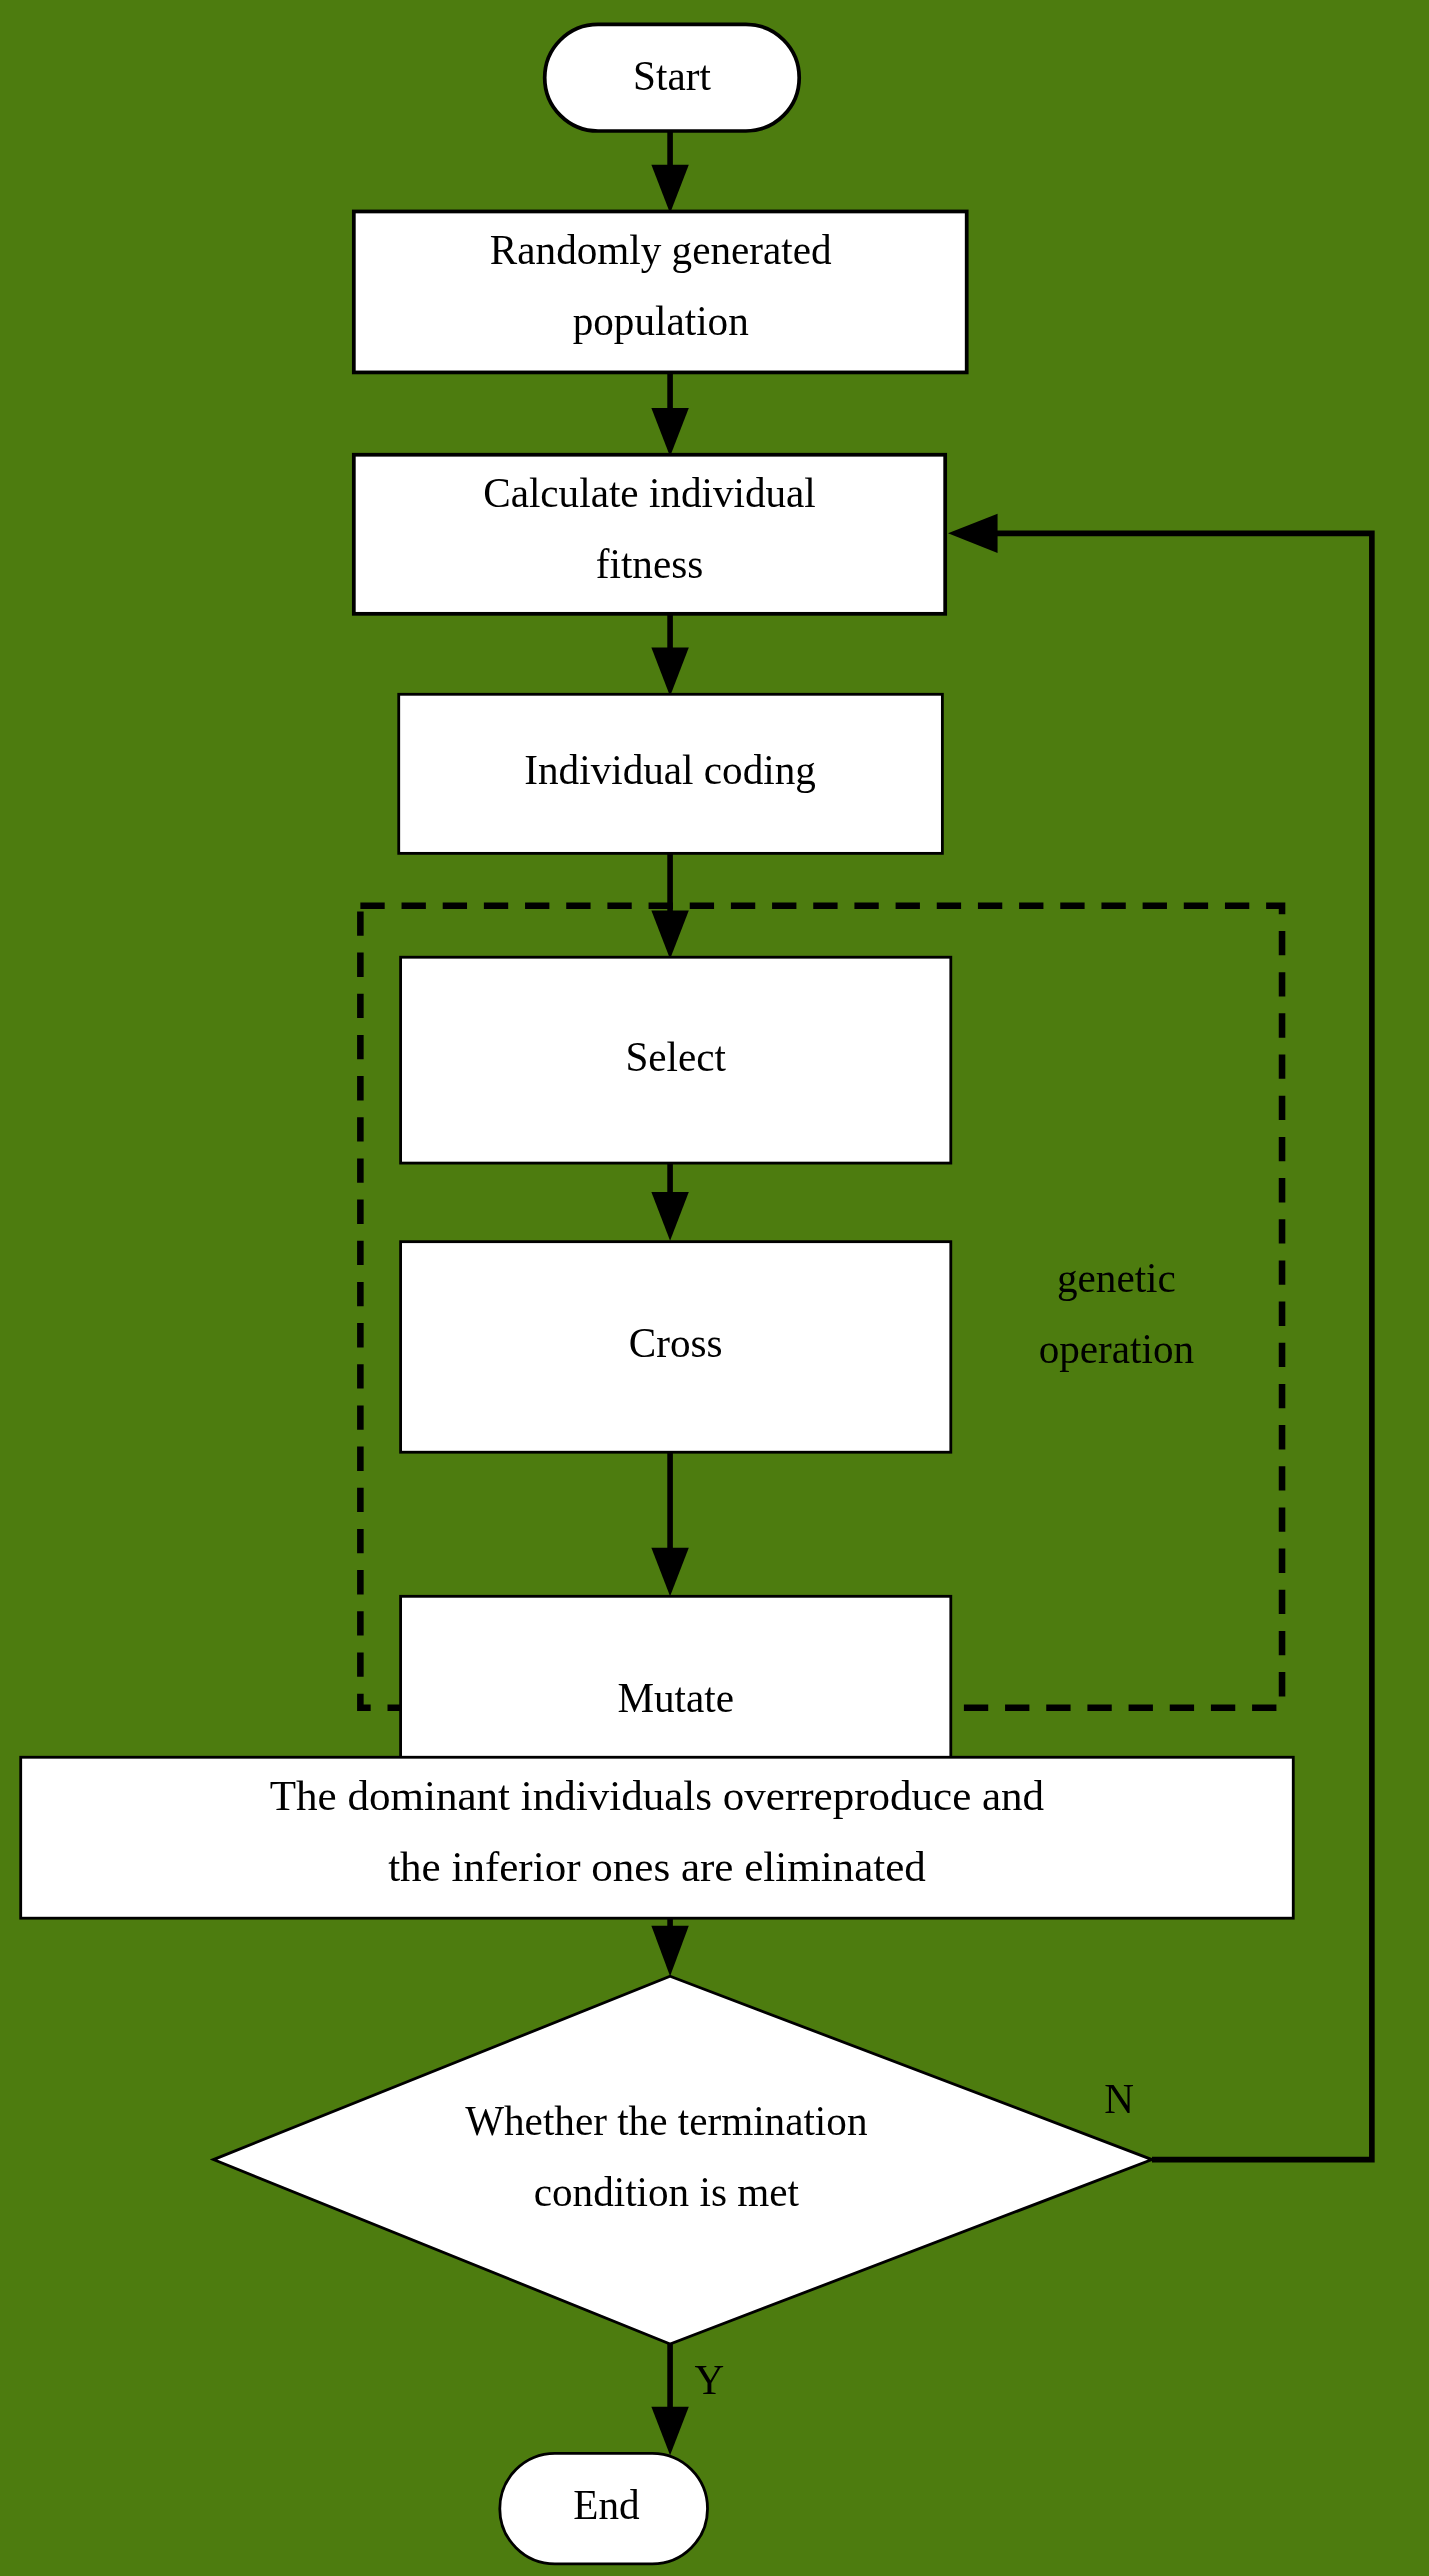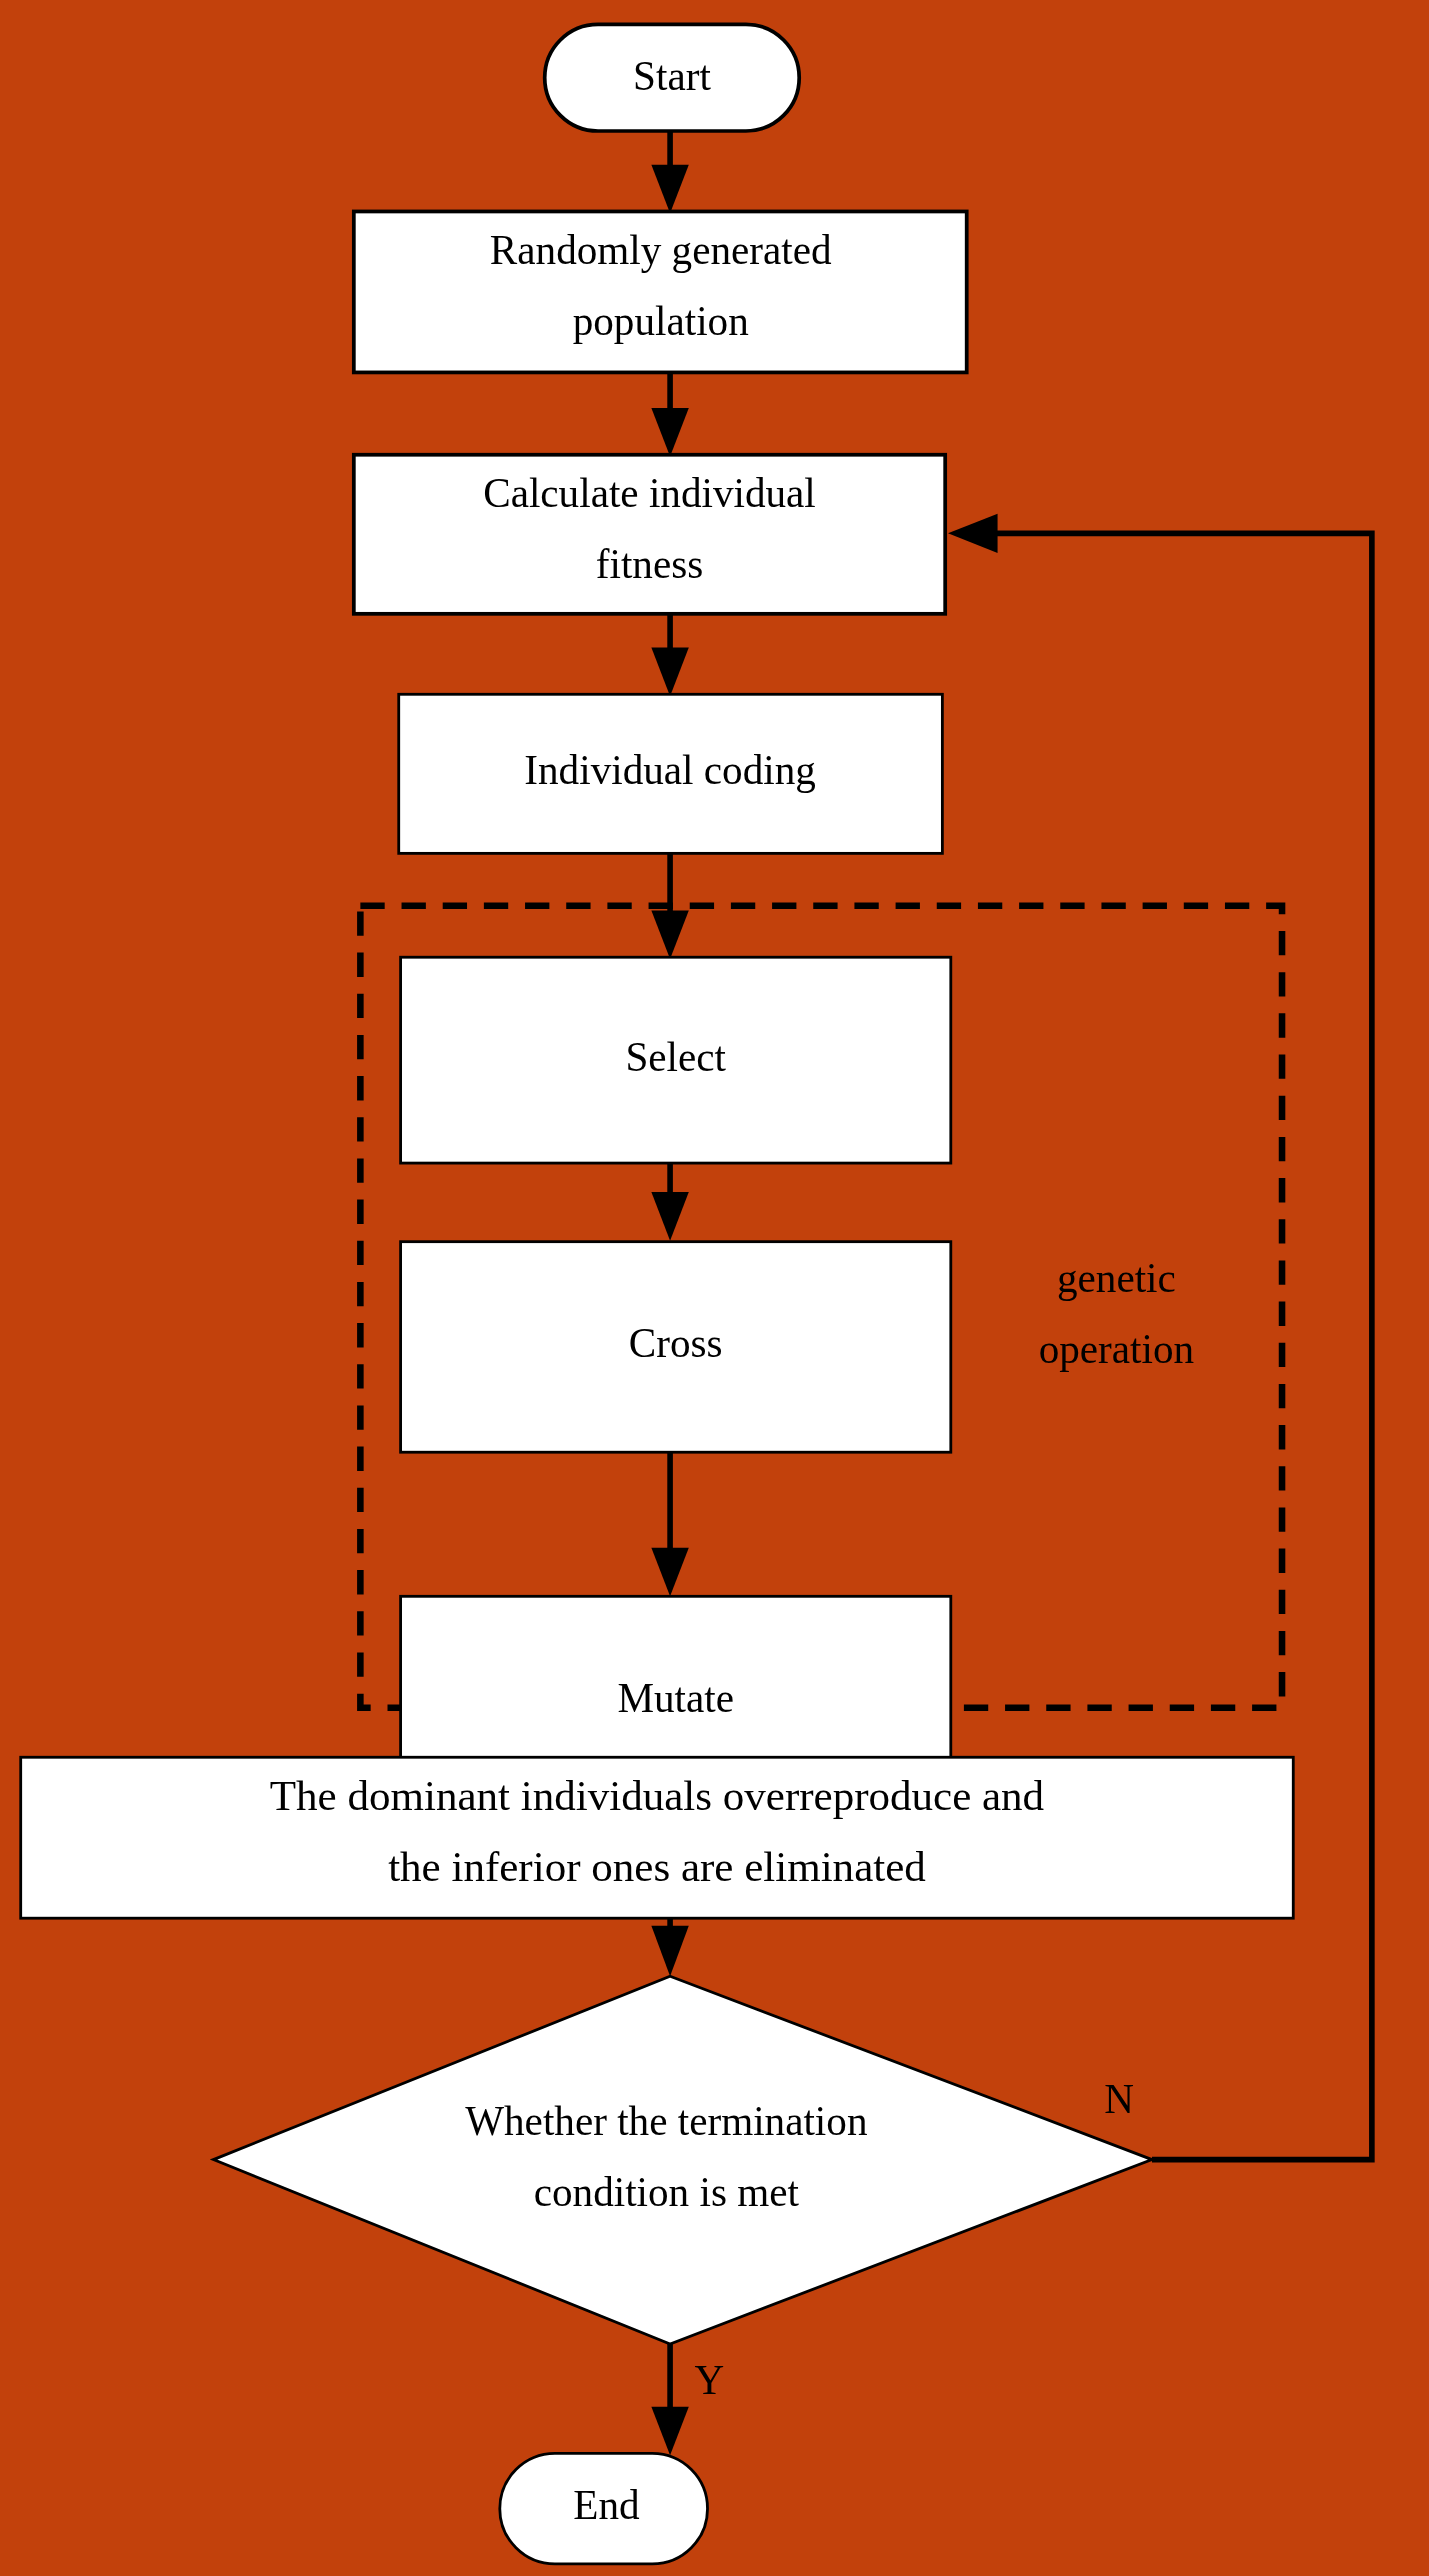--- a/index.html
+++ b/index.html
@@ -4,21 +4,21 @@
 <style>
   html, body {
     margin: 0;
     padding: 0;
     background: #ffffff;
   }
   #flowchart-root {
     position: relative;
     width: 1430px;
     height: 2576px;
-    background: #c2410c;
+    background: #4d7c0f;
     font-family: "Liberation Serif", "DejaVu Serif", serif;
   }
   svg.flow-svg {
     position: absolute;
     top: 0;
     left: 0;
     width: 1430px;
     height: 2576px;
     display: block;
   }

